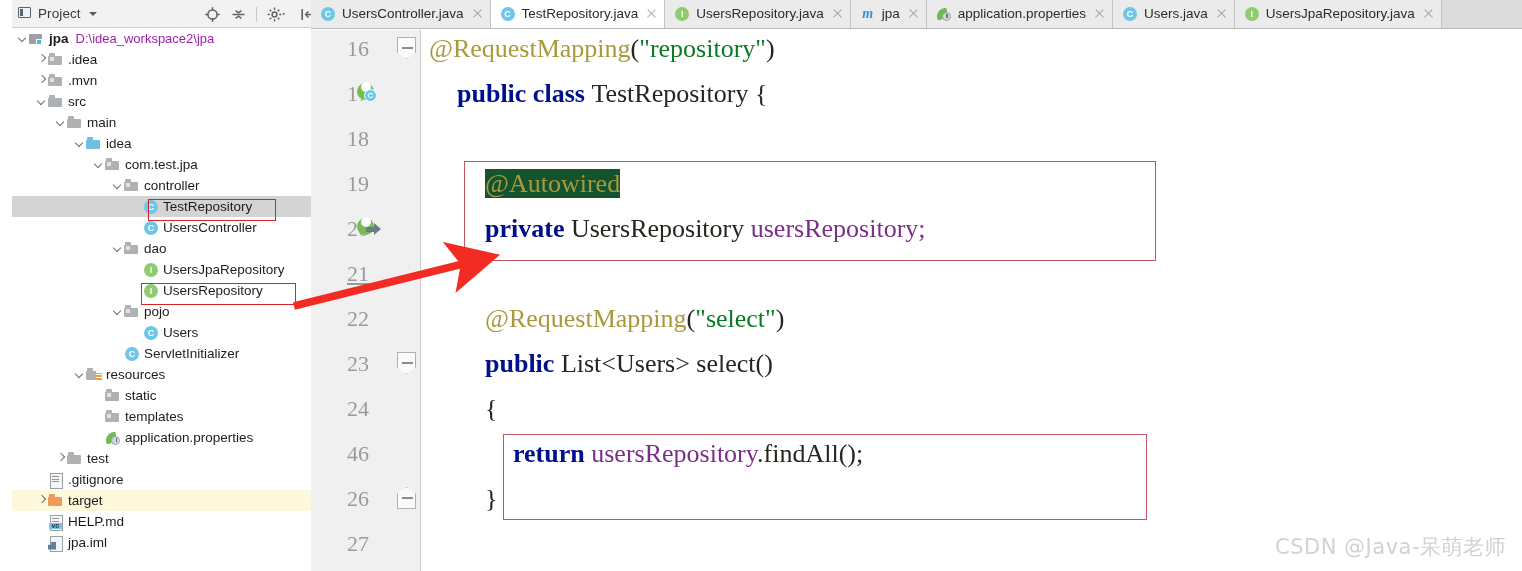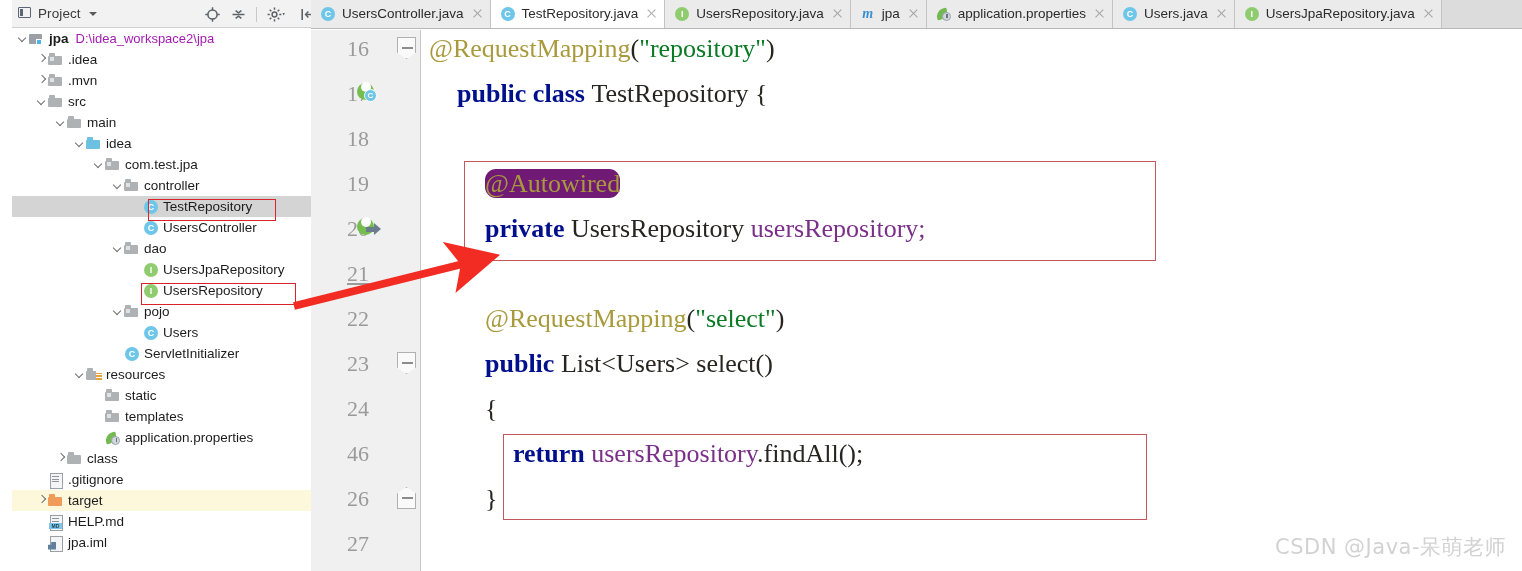--- a/index.html
+++ b/index.html
@@ -276,21 +276,21 @@
     font-family:"Liberation Serif", serif;
     font-size:26px; line-height:45px; color:#20201e;
     white-space:pre;
   }
   .cl { position:absolute; left:0; height:45px; }
   .kw   { color:#000f8c; font-weight:bold; }
   .ann  { color:#a89a3c; }
   .str  { color:#0b7a24; }
   .fld  { color:#7a2f88; }
   .plain{ color:#26251f; }
-  .hlann{ background:#701a75; color:#a89a3c;border-radius:11px; }
+  .hlann{ background:#14532d; color:#a89a3c; }
 
   
   .cbox { position:absolute; border:1.6px solid #c4565e; pointer-events:none; }
 
   
   #arrow { position:absolute; left:0; top:0; width:1522px; height:571px; pointer-events:none; }
 
   
   #wm {
     position:absolute; right:16px; bottom:10px;
@@ -498,21 +498,21 @@
         <span class="arrow"></span>
         <span class="ico leaf">
           <span class="pg"></span>
         </span>
         <span class="lbl">application.properties</span>
       </div>
       <div class="row">
         <span style="display:inline-block;width:44px"></span>
         <span class="arrow r"></span>
         <span class="ico f-plain"></span>
-        <span class="lbl">class</span>
+        <span class="lbl">test</span>
       </div>
       <div class="row">
         <span style="display:inline-block;width:25px"></span>
         <span class="arrow"></span>
         <span class="ico file">
           <span class="pg"></span>
         </span>
         <span class="lbl">.gitignore</span>
       </div>
       <div class="row hl">

